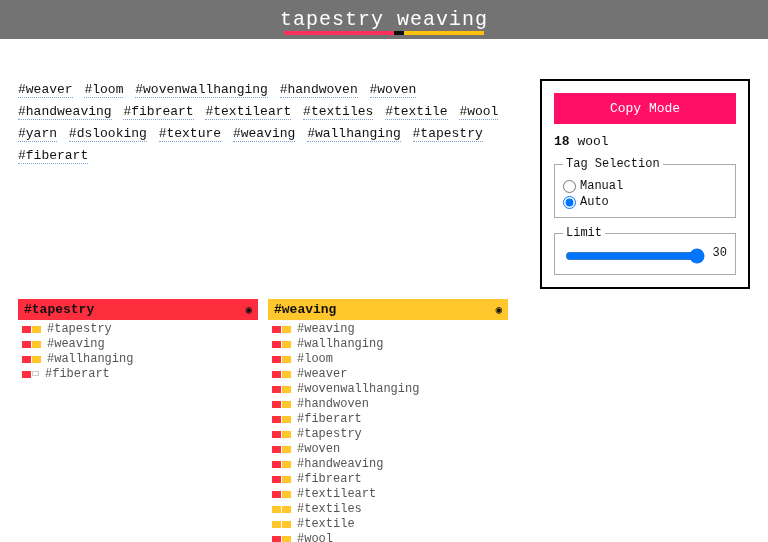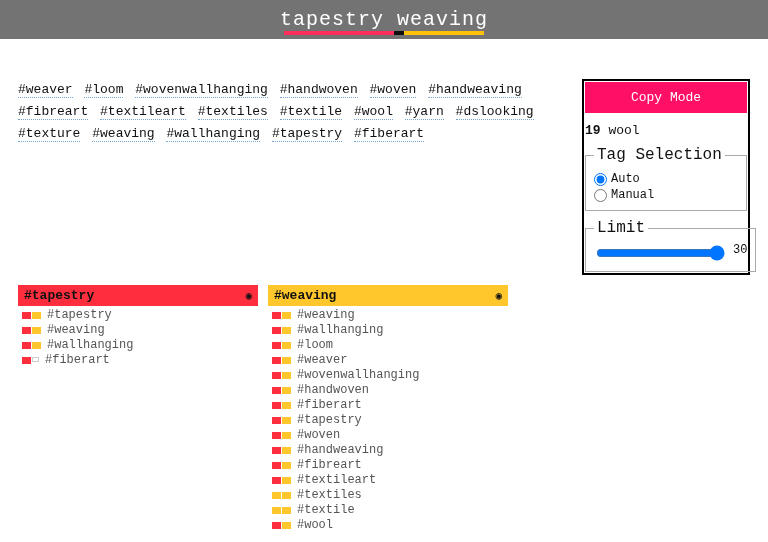--- a/index.html
+++ b/index.html
@@ -43,42 +43,42 @@
   .tag-link {
     color: #111;
     text-decoration: none;
     border-bottom: 1px dotted #7aa6d6;
     margin-right: 4px;
     white-space: nowrap;
   }
 
   .panel {
     border: 2px solid #000;
-    width: 168px;
-    padding: 1px;
+    width: 210px;
+    padding: 12px;
     font-size: 13px;
     margin-left: 12px;
   }
   .copy-btn {
     background: #ff0f66;
     color: #fff;
     text-align: center;
     padding: 8px 0;
     font-family: inherit;
     cursor: pointer;
   }
   .count-line { margin-top: 10px; }
   .count-line b { font-weight: bold; }
   fieldset {
     border: 1px solid #aaa;
     margin: 8px 0 0;
     padding: 6px 8px 8px;
     font-size: 12px;
   }
-  legend { padding: 0 3px; font-size: 16px; }
+  legend { padding: 0 3px; font-size: 12px; }
   .radio-row { display: flex; align-items: center; gap: 4px; margin-top: 2px; }
   .radio-row input { margin: 0; }
   .slider-row { display: flex; align-items: flex-start; gap: 6px; }
   .slider-row input[type=range] { flex: 1; }
 
   .columns {
     display: flex;
     padding: 0 18px;
     gap: 10px;
   }
@@ -125,31 +125,31 @@
 </div>
 
 <div class="main">
   <div class="tag-area">
     <div class="tag-block" id="tag-block"><a class="tag-link" href="#">#weaver</a> <a class="tag-link" href="#">#loom</a> <a class="tag-link" href="#">#wovenwallhanging</a> <a class="tag-link" href="#">#handwoven</a> <a class="tag-link" href="#">#woven</a> <a class="tag-link" href="#">#handweaving</a> <a class="tag-link" href="#">#fibreart</a> <a class="tag-link" href="#">#textileart</a> <a class="tag-link" href="#">#textiles</a> <a class="tag-link" href="#">#textile</a> <a class="tag-link" href="#">#wool</a> <a class="tag-link" href="#">#yarn</a> <a class="tag-link" href="#">#dslooking</a> <a class="tag-link" href="#">#texture</a> <a class="tag-link" href="#">#weaving</a> <a class="tag-link" href="#">#wallhanging</a> <a class="tag-link" href="#">#tapestry</a> <a class="tag-link" href="#">#fiberart</a> </div>
   </div>
 
   <div class="panel">
     <div class="copy-btn">Copy Mode</div>
     <div class="count-line">
-      <b>19</b> <span>wool</span>
+      <b>18</b> <span>wool</span>
     </div>
     <fieldset>
       <legend>Tag Selection</legend>
       <div class="radio-row">
+        <input type="radio" name="sel" style="">
+        <span>Manual</span>
+      </div>
+      <div class="radio-row">
         <input type="radio" name="sel" checked="" style="">
         <span>Auto</span>
-      </div>
-      <div class="radio-row">
-        <input type="radio" name="sel" style="">
-        <span>Manual</span>
       </div>
     </fieldset>
     <fieldset>
       <legend>Limit</legend>
       <div class="slider-row">
         <input type="range" min="1" max="30" value="30" style="">
         <span>30</span>
       </div>
     </fieldset>
   </div>

